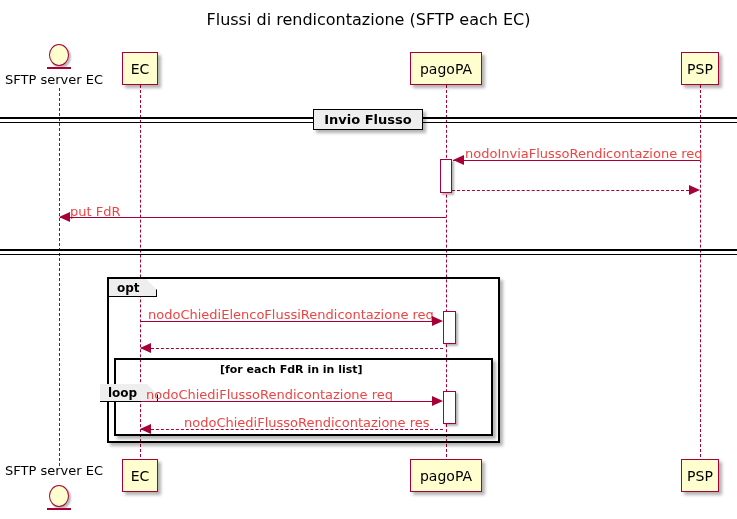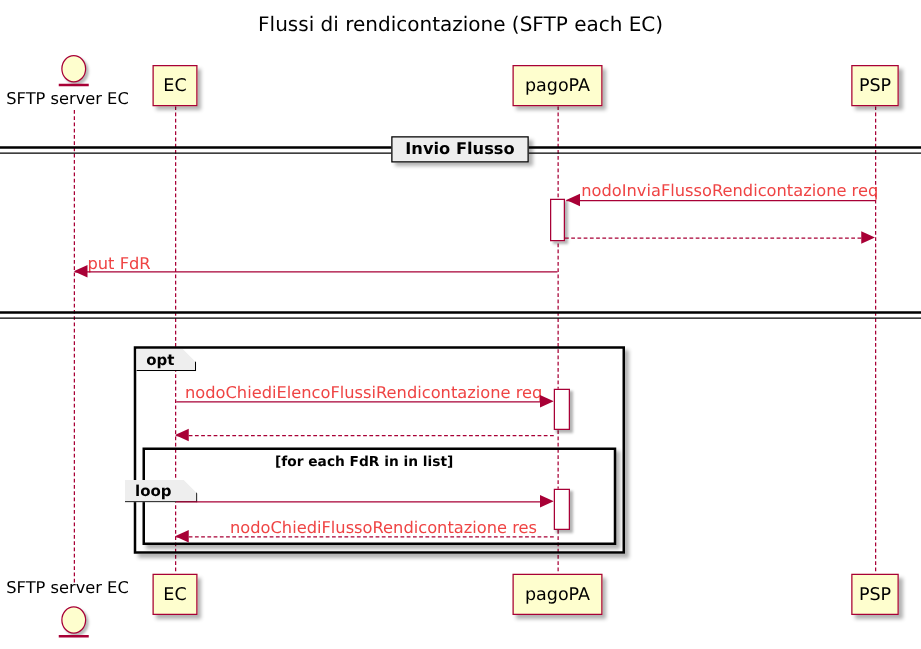--- a/index.html
+++ b/index.html
@@ -232,20 +232,21 @@
 
   <div class="activation" style="left:443px; top:311px; width:13px; height:33px;"></div>
 
   <div class="msg-line dashed" style="left:141px; top:348px; width:302px;"></div>
   <div class="arrow-head left" style="left:140px; top:343px;"></div>
 
   <div class="group-frame" style="left:114px; top:358px; width:379px; height:78px;"></div>
   <div class="group-tab" style="left:100px; top:360px; width:58px;margin-top:24px;">loop</div>
   <div class="group-guard" style="left:192px; top:363px;margin-left:28px;">[for each FdR in in list]</div>
 
+  <div class="msg-label" style="left:146px; top:387px;">nodoChiediFlussoRendicontazione req</div>
   <div class="msg-line" style="left:141px; top:401px; width:293px;"></div>
   <div class="arrow-head right" style="left:432px; top:396px;"></div>
 
   <div class="activation" style="left:443px; top:391px; width:13px; height:33px;"></div>
 
   <div class="msg-label" style="left:153px; top:415px;margin-left:31px;">nodoChiediFlussoRendicontazione res</div>
   <div class="msg-line dashed" style="left:141px; top:429px; width:302px;"></div>
   <div class="arrow-head left" style="left:140px; top:424px;"></div>
 
   <div class="actor-label" style="left:5px; top:463px;">SFTP server EC</div>

